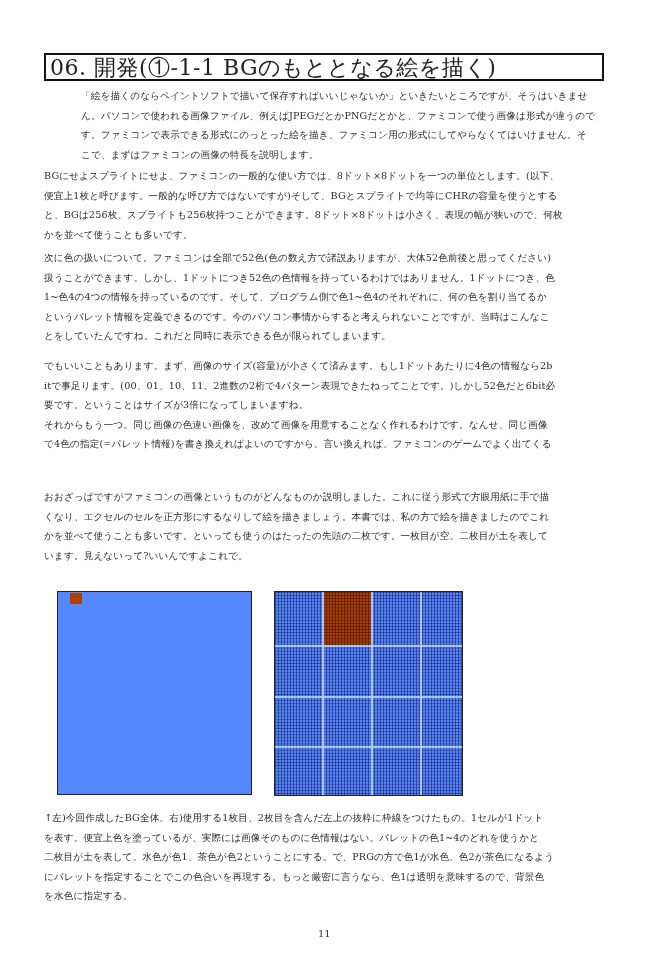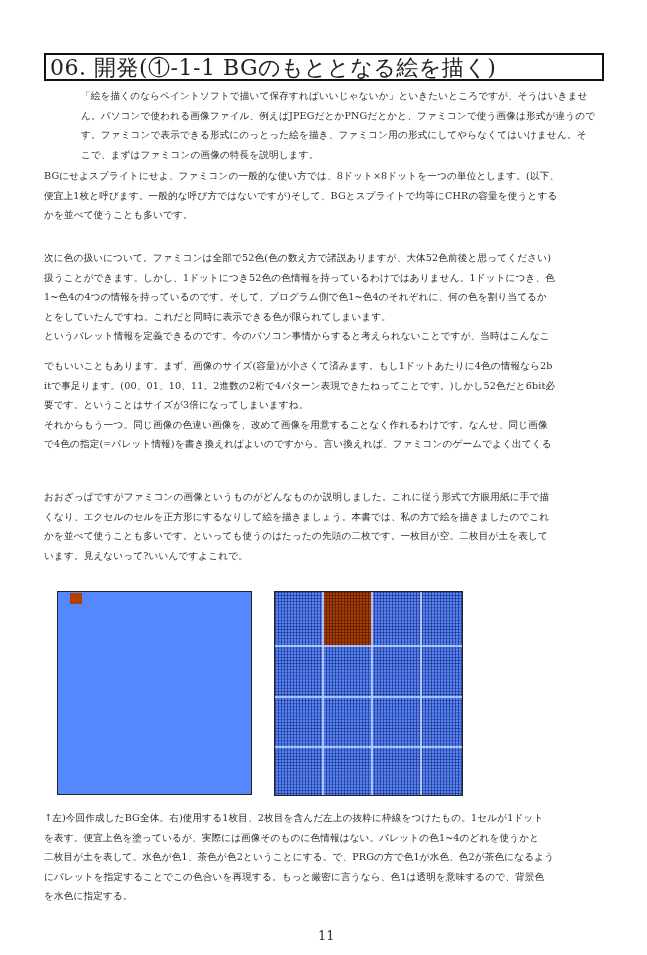--- a/index.html
+++ b/index.html
@@ -24,50 +24,51 @@
                  linear-gradient(to bottom, rgba(20,30,110,0.55) 1px, transparent 1px);
                background-size: 3px 3.1px; }
   .img-right .brown { position: absolute; left: 48px; top: 0px; width: 49px; height: 54px;
                       background-color: #a83d05;
                       background-image:
                         linear-gradient(to right, rgba(60,15,0,0.55) 1px, transparent 1px),
                         linear-gradient(to bottom, rgba(60,15,0,0.55) 1px, transparent 1px);
                       background-size: 3px 3.1px; }
   .img-right .vline { position: absolute; top: 0; bottom: 0; width: 1.5px; background: rgba(190,210,255,0.85); }
   .img-right .hline { position: absolute; left: 0; right: 0; height: 1.5px; background: rgba(190,210,255,0.85); }
-  .page-num { position: absolute; left: 318px; top: 928px; font-size: 13px; color: #333; }
+  .page-num { position: absolute; left: 318px; top: 928px; font-size: 10px; color: #333; }
 </style>
 </head>
 <body>
 
 <div class="page">
 
   <div class="title-box">
     <div class="title">06. 開発(①-1-1 BGのもととなる絵を描く)</div>
   </div>
 
   <div class="para" style="top:86px;margin-left:37px;">
     <div>「絵を描くのならペイントソフトで描いて保存すればいいじゃないか」といきたいところですが、そうはいきませ</div>
     <div>ん。パソコンで使われる画像ファイル、例えばJPEGだとかPNGだとかと、ファミコンで使う画像は形式が違うので</div>
     <div>す。ファミコンで表示できる形式にのっとった絵を描き、ファミコン用の形式にしてやらなくてはいけません。そ</div>
     <div>こで、まずはファミコンの画像の特長を説明します。</div>
   </div>
 
   <div class="para" style="top:166px;">
     <div>BGにせよスプライトにせよ、ファミコンの一般的な使い方では、8ドット×8ドットを一つの単位とします。(以下、</div>
     <div>便宜上1枚と呼びます。一般的な呼び方ではないですが)そして、BGとスプライトで均等にCHRの容量を使うとする</div>
+    <div>と、BGは256枚、スプライトも256枚持つことができます。8ドット×8ドットは小さく、表現の幅が狭いので、何枚</div>
     <div>かを並べて使うことも多いです。</div>
   </div>
 
   <div class="para" style="top:248px;">
     <div>次に色の扱いについて。ファミコンは全部で52色(色の数え方で諸説ありますが、大体52色前後と思ってください)</div>
     <div>扱うことができます。しかし、1ドットにつき52色の色情報を持っているわけではありません。1ドットにつき、色</div>
     <div>1~色4の4つの情報を持っているのです。そして、プログラム側で色1~色4のそれぞれに、何の色を割り当てるか</div>
+    <div>というパレット情報を定義できるのです。今のパソコン事情からすると考えられないことですが、当時はこんなこ</div>
     <div>とをしていたんですね。これだと同時に表示できる色が限られてしまいます。</div>
-    <div>というパレット情報を定義できるのです。今のパソコン事情からすると考えられないことですが、当時はこんなこ</div>
   </div>
 
   <div class="para" style="top:356px;">
     <div>でもいいこともあります。まず、画像のサイズ(容量)が小さくて済みます。もし1ドットあたりに4色の情報なら2b</div>
     <div>itで事足ります。(00、01、10、11。2進数の2桁で4パターン表現できたねってことです。)しかし52色だと6bit必</div>
     <div>要です。ということはサイズが3倍になってしまいますね。</div>
     <div>それからもう一つ。同じ画像の色違い画像を、改めて画像を用意することなく作れるわけです。なんせ、同じ画像</div>
     <div>で4色の指定(=パレット情報)を書き換えればよいのですから。言い換えれば、ファミコンのゲームでよく出てくる</div>
   </div>
 

